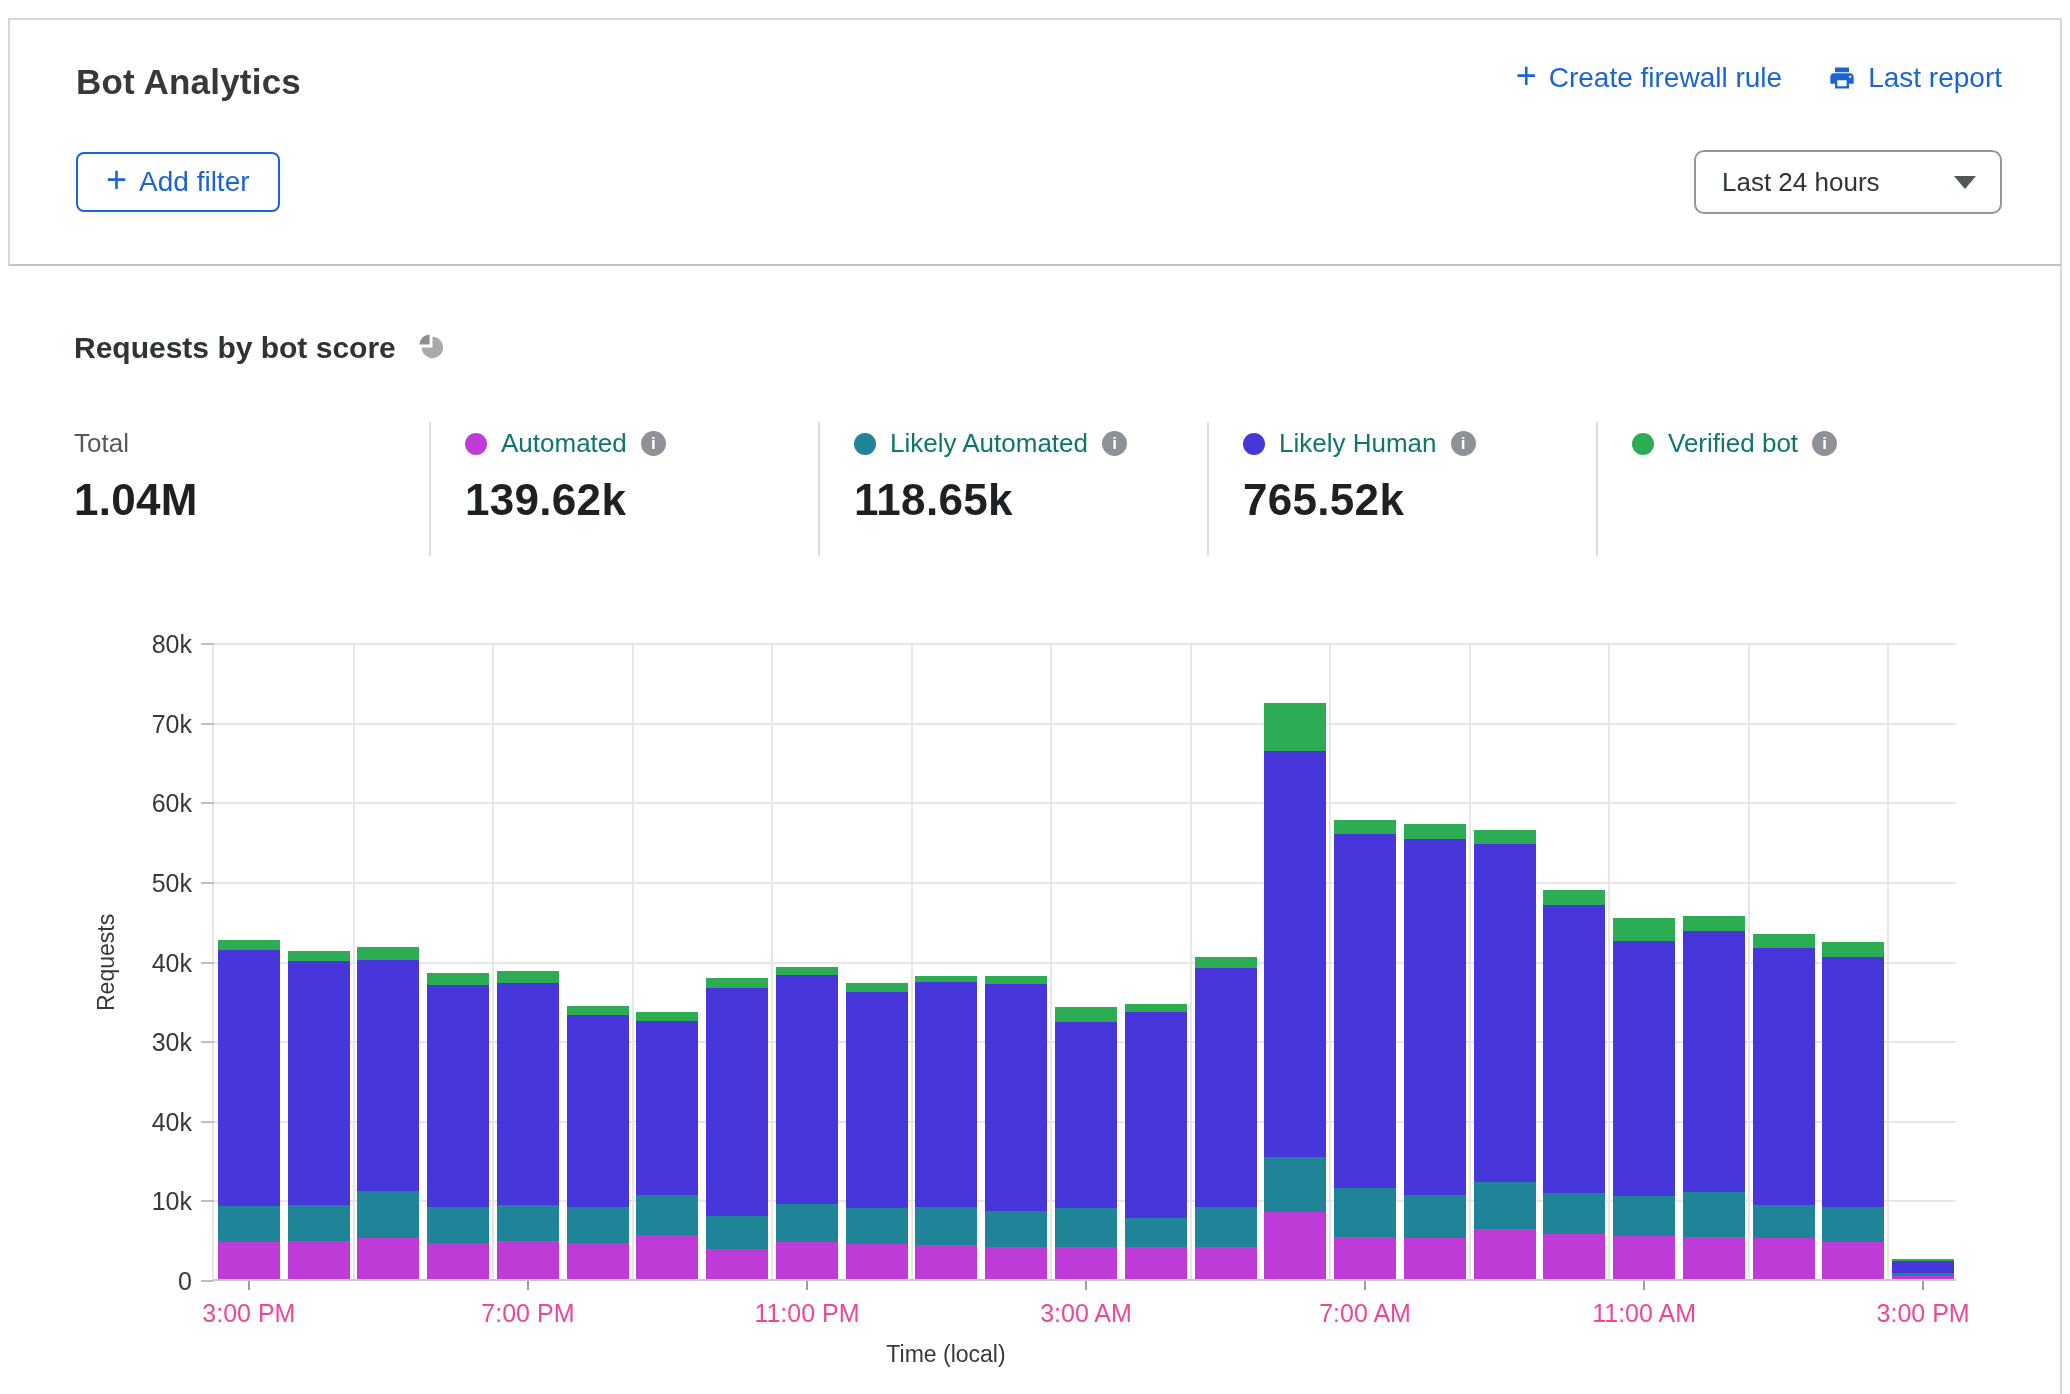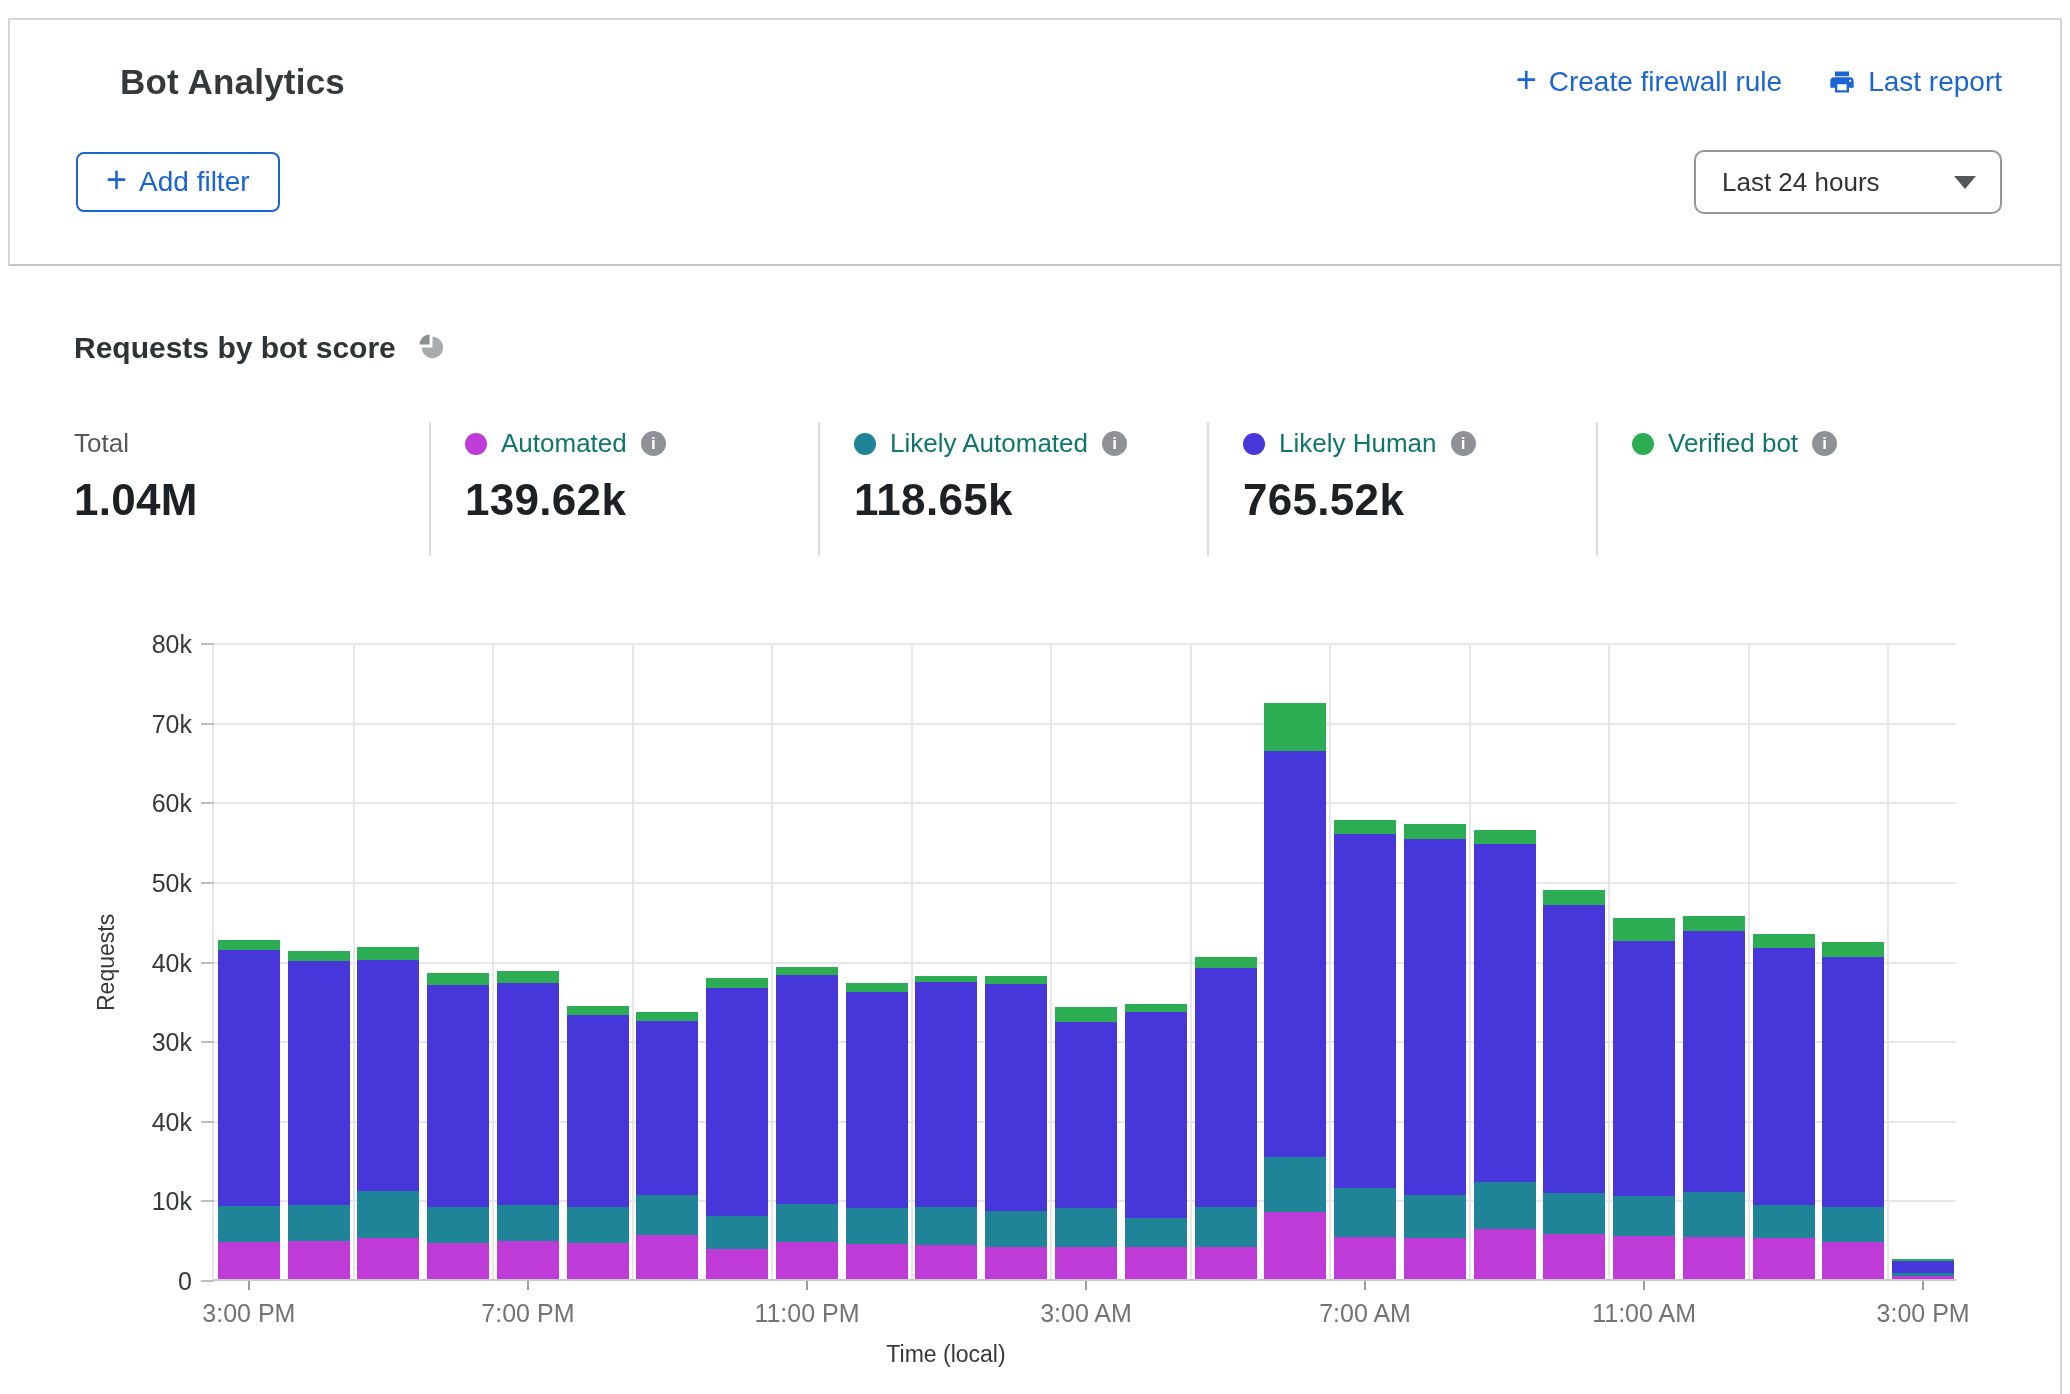--- a/index.html
+++ b/index.html
@@ -6,21 +6,21 @@
   html,body { background:#fff; }
   body { font-family:"Liberation Sans", sans-serif; color:#303436; }
   .page { position:relative; width:2070px; height:1394px; overflow:hidden; background:#fff; }
   .card { position:absolute; left:8px; top:18px; width:2054px; }
 
   
   .card-header {
     border:2px solid #D6D6D6; border-bottom:2px solid #C3C3C3;
     padding:42px 58px 50px 66px; background:#fff;
   }
-  .header-top { display:flex; justify-content:space-between; align-items:center;margin-left:44px; }
+  .header-top { display:flex; justify-content:space-between; align-items:flex-start; }
   .page-title { font-size:35px; font-weight:700; color:#36393B; letter-spacing:.2px; }
   .header-links { display:flex; align-items:center; gap:46px; }
   .hlink { display:flex; align-items:center; gap:12px; color:#1B64D3; font-size:28px; cursor:pointer; text-decoration:none; }
   .hlink svg { display:block; }
   .plus-glyph { font-size:36px; font-weight:400; line-height:28px; position:relative; top:-2px; }
   .header-controls { display:flex; justify-content:space-between; align-items:center; margin-top:48px; }
   .add-filter-btn {
     display:flex; align-items:center; gap:12px; height:60px; padding:0 28px;
     background:#fff; border:2px solid #1B64D3; border-radius:8px;
     color:#1B64D3; font-size:28px; font-family:inherit; cursor:pointer;
@@ -54,21 +54,21 @@
   .chart-wrap { position:relative; margin-top:88px; height:775px; }
   .plot {
     position:absolute; left:138px; top:0; width:1744px; height:637px;
     border-left:2px solid #E7E7E7; border-bottom:2px solid #C8C8C8;
   }
   .hgrid { position:absolute; left:0; width:100%; height:2px; background:#E7E7E7; }
   .vgrid { position:absolute; top:0; width:2px; height:100%; background:#E7E7E7; }
   .ytick { position:absolute; left:-13px; width:13px; height:2px; background:#BCBFC1; }
   .ylab { position:absolute; left:-142px; width:120px; text-align:right; font-size:25px; color:#36393B; transform:translateY(-50%); }
   .xtick { position:absolute; width:2px; height:9px; background:#9B9EA0; top:637px; }
-  .xlab { position:absolute; top:655px; font-size:25px; color:#737373; transform:translateX(-50%); white-space:nowrap; }
+  .xlab { position:absolute; top:655px; font-size:25px; color:#ec4899; transform:translateX(-50%); white-space:nowrap; }
   .bar-seg { position:absolute; }
   .yaxis-title {
     position:absolute; left:-122px; top:0; height:637px; width:28px;
     writing-mode:vertical-rl; transform:rotate(180deg);
     display:flex; align-items:center; justify-content:center;
     font-size:23px; color:#36393B;
   }
   .xaxis-title { position:absolute; left:872px; top:697px; transform:translateX(-50%); font-size:23px; color:#36393B; }
 </style>
 </head>

